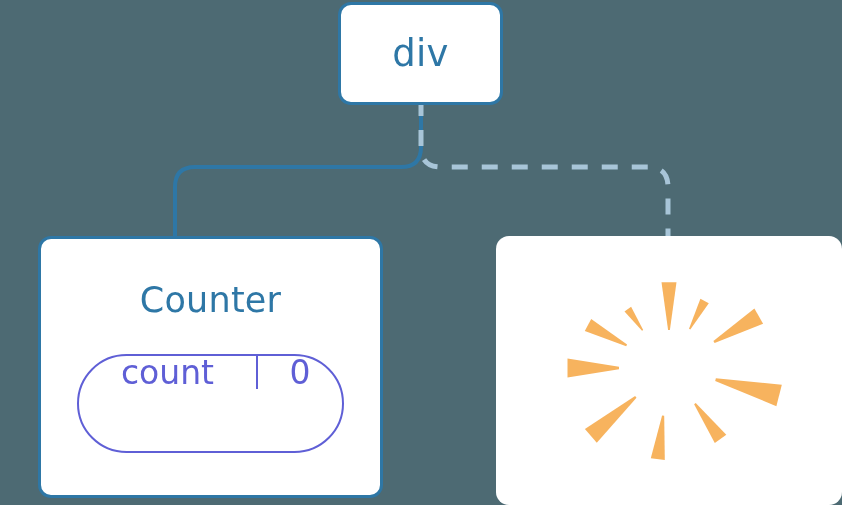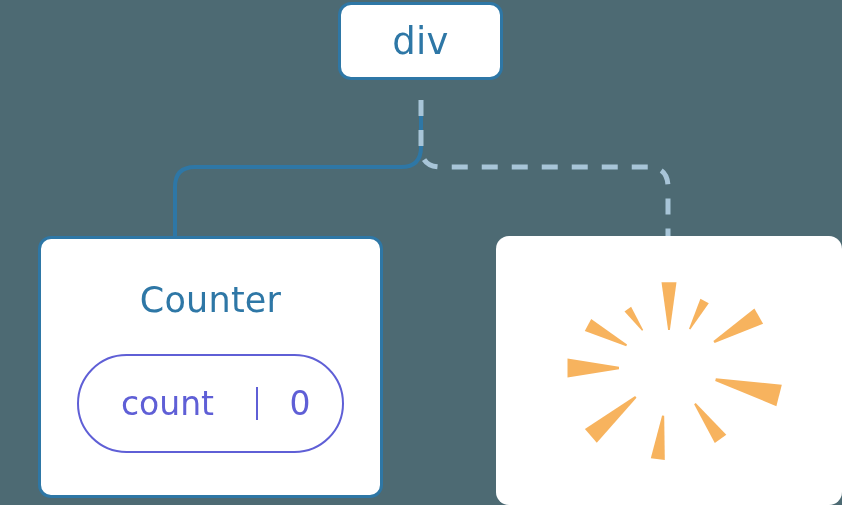--- a/index.html
+++ b/index.html
@@ -30,21 +30,21 @@
   
   .node {
     position: absolute;
     background: #ffffff;
     box-sizing: border-box;
   }
   .node-div {
     left: 338px;
     top: 2px;
     width: 165px;
-    height: 78px;
+    height: 103px;
     border: 3px solid #2e77a6;
     border-radius: 13px;
     display: flex;
     align-items: center;
     justify-content: center;
   }
   .node-div-label {
     color: #2e77a6;
     font-size: 37px;
     line-height: 1;
@@ -74,21 +74,21 @@
   }
 
   
   .state-pill {
     position: relative;
     width: 267px;
     height: 99px;
     border: 2px solid #5f5fd6;
     border-radius: 50px;
     display: flex;
-    align-items: center;
+    align-items: flex-start;
     box-sizing: border-box;
     background: #ffffff;
   }
   .pill-key,
   .pill-value {
     display: flex;
     align-items: center;
     justify-content: center;
     color: #5f5fd6;
     font-size: 33px;

